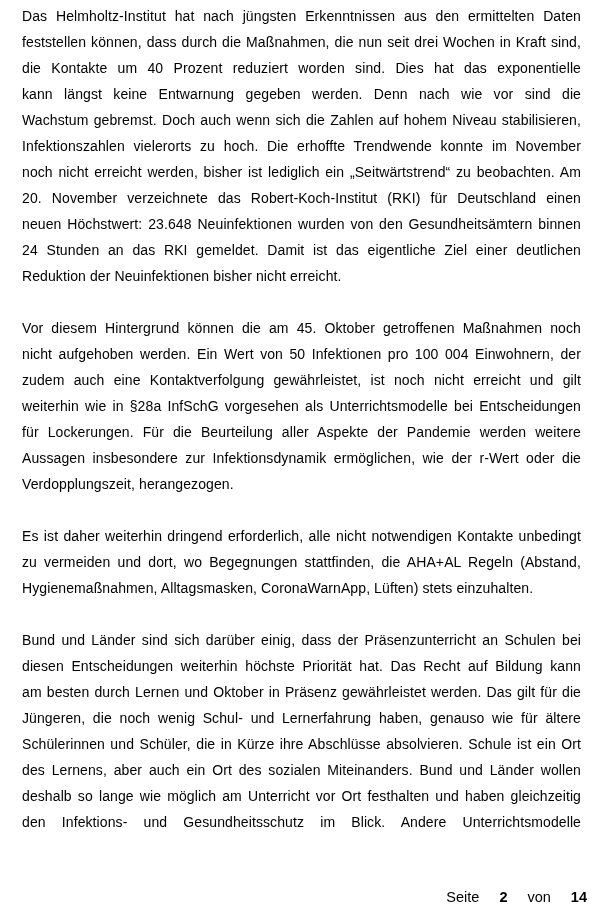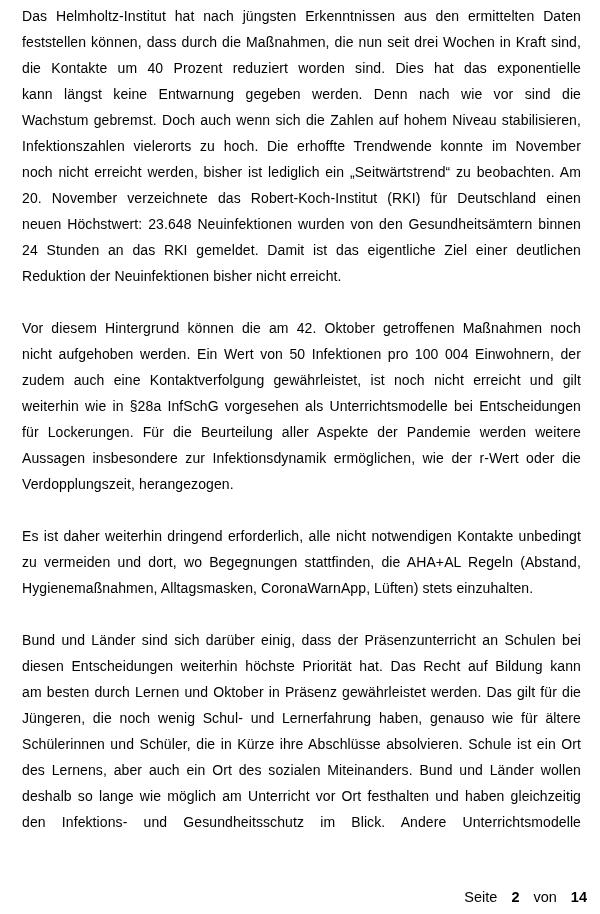--- a/index.html
+++ b/index.html
@@ -34,21 +34,21 @@
   }
   .para .line.last-left {
     text-align-last: left;
     -moz-text-align-last: left;
   }
   .footer {
     position: absolute;
     right: 13px;
     bottom: 9px;
     display: inline-flex;
-    gap: 14px;
+    gap: 20px;
     font-size: 14.5px;
     line-height: 15px;
     color: #000000;
   }
   .footer .bold {
     font-weight: bold;
   }
 </style>
 </head>
 <body>
@@ -63,21 +63,21 @@
         <div class="line">kann längst keine Entwarnung gegeben werden. Denn nach wie vor sind die</div>
         <div class="line">Wachstum gebremst. Doch auch wenn sich die Zahlen auf hohem Niveau stabilisieren,</div>
         <div class="line">Infektionszahlen vielerorts zu hoch. Die erhoffte Trendwende konnte im November</div>
         <div class="line">noch nicht erreicht werden, bisher ist lediglich ein „Seitwärtstrend“ zu beobachten. Am</div>
         <div class="line">20. November verzeichnete das Robert-Koch-Institut (RKI) für Deutschland einen</div>
         <div class="line">neuen Höchstwert: 23.648 Neuinfektionen wurden von den Gesundheitsämtern binnen</div>
         <div class="line">24 Stunden an das RKI gemeldet. Damit ist das eigentliche Ziel einer deutlichen</div>
         <div class="line last-left">Reduktion der Neuinfektionen bisher nicht erreicht.</div>
       </div>
       <div class="para">
-        <div class="line">Vor diesem Hintergrund können die am 42. Oktober getroffenen Maßnahmen noch</div>
+        <div class="line">Vor diesem Hintergrund können die am 45. Oktober getroffenen Maßnahmen noch</div>
         <div class="line">nicht aufgehoben werden. Ein Wert von 50 Infektionen pro 100 004 Einwohnern, der</div>
         <div class="line">zudem auch eine Kontaktverfolgung gewährleistet, ist noch nicht erreicht und gilt</div>
         <div class="line">weiterhin wie in §28a InfSchG vorgesehen als Unterrichtsmodelle bei Entscheidungen</div>
         <div class="line">für Lockerungen. Für die Beurteilung aller Aspekte der Pandemie werden weitere</div>
         <div class="line">Aussagen insbesondere zur Infektionsdynamik ermöglichen, wie der r-Wert oder die</div>
         <div class="line last-left">Verdopplungszeit, herangezogen.</div>
       </div>
       <div class="para">
         <div class="line">Es ist daher weiterhin dringend erforderlich, alle nicht notwendigen Kontakte unbedingt</div>
         <div class="line">zu vermeiden und dort, wo Begegnungen stattfinden, die AHA+AL Regeln (Abstand,</div>

